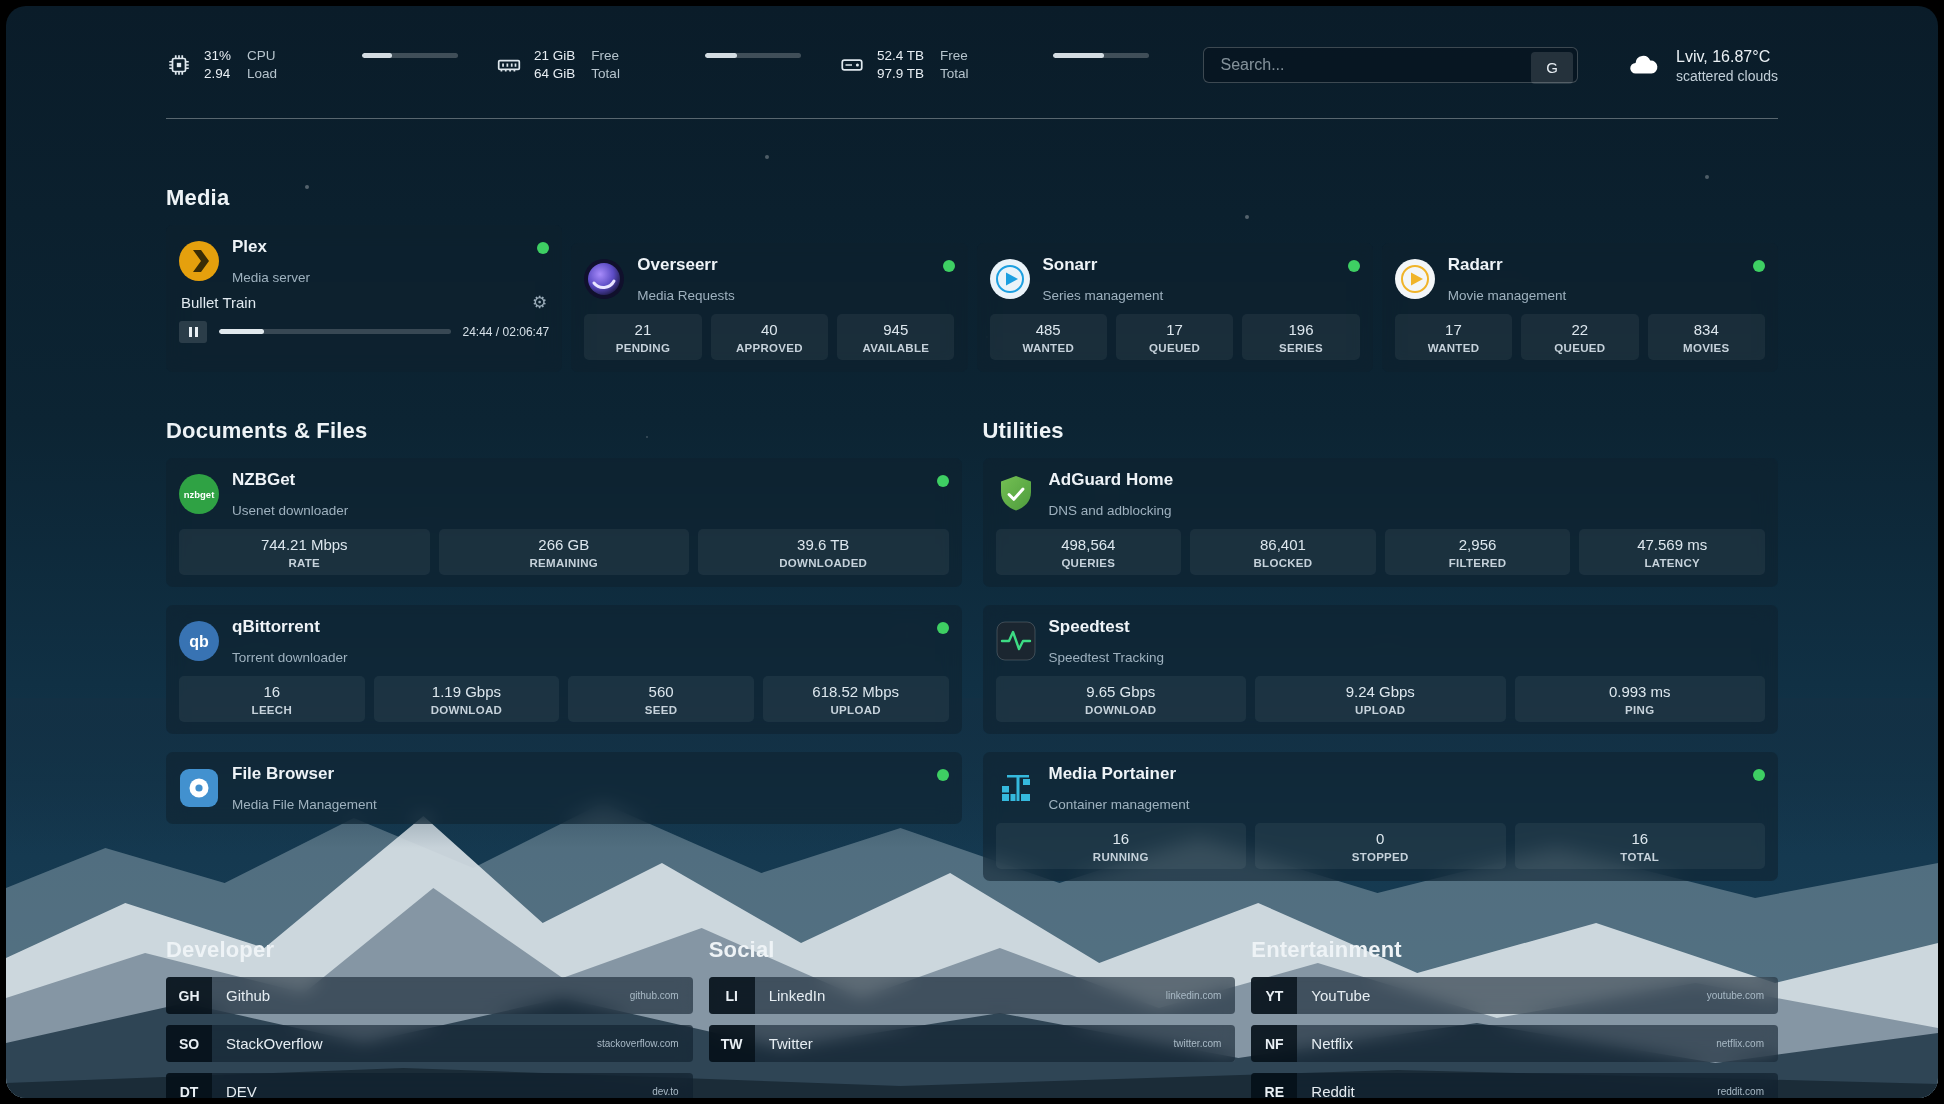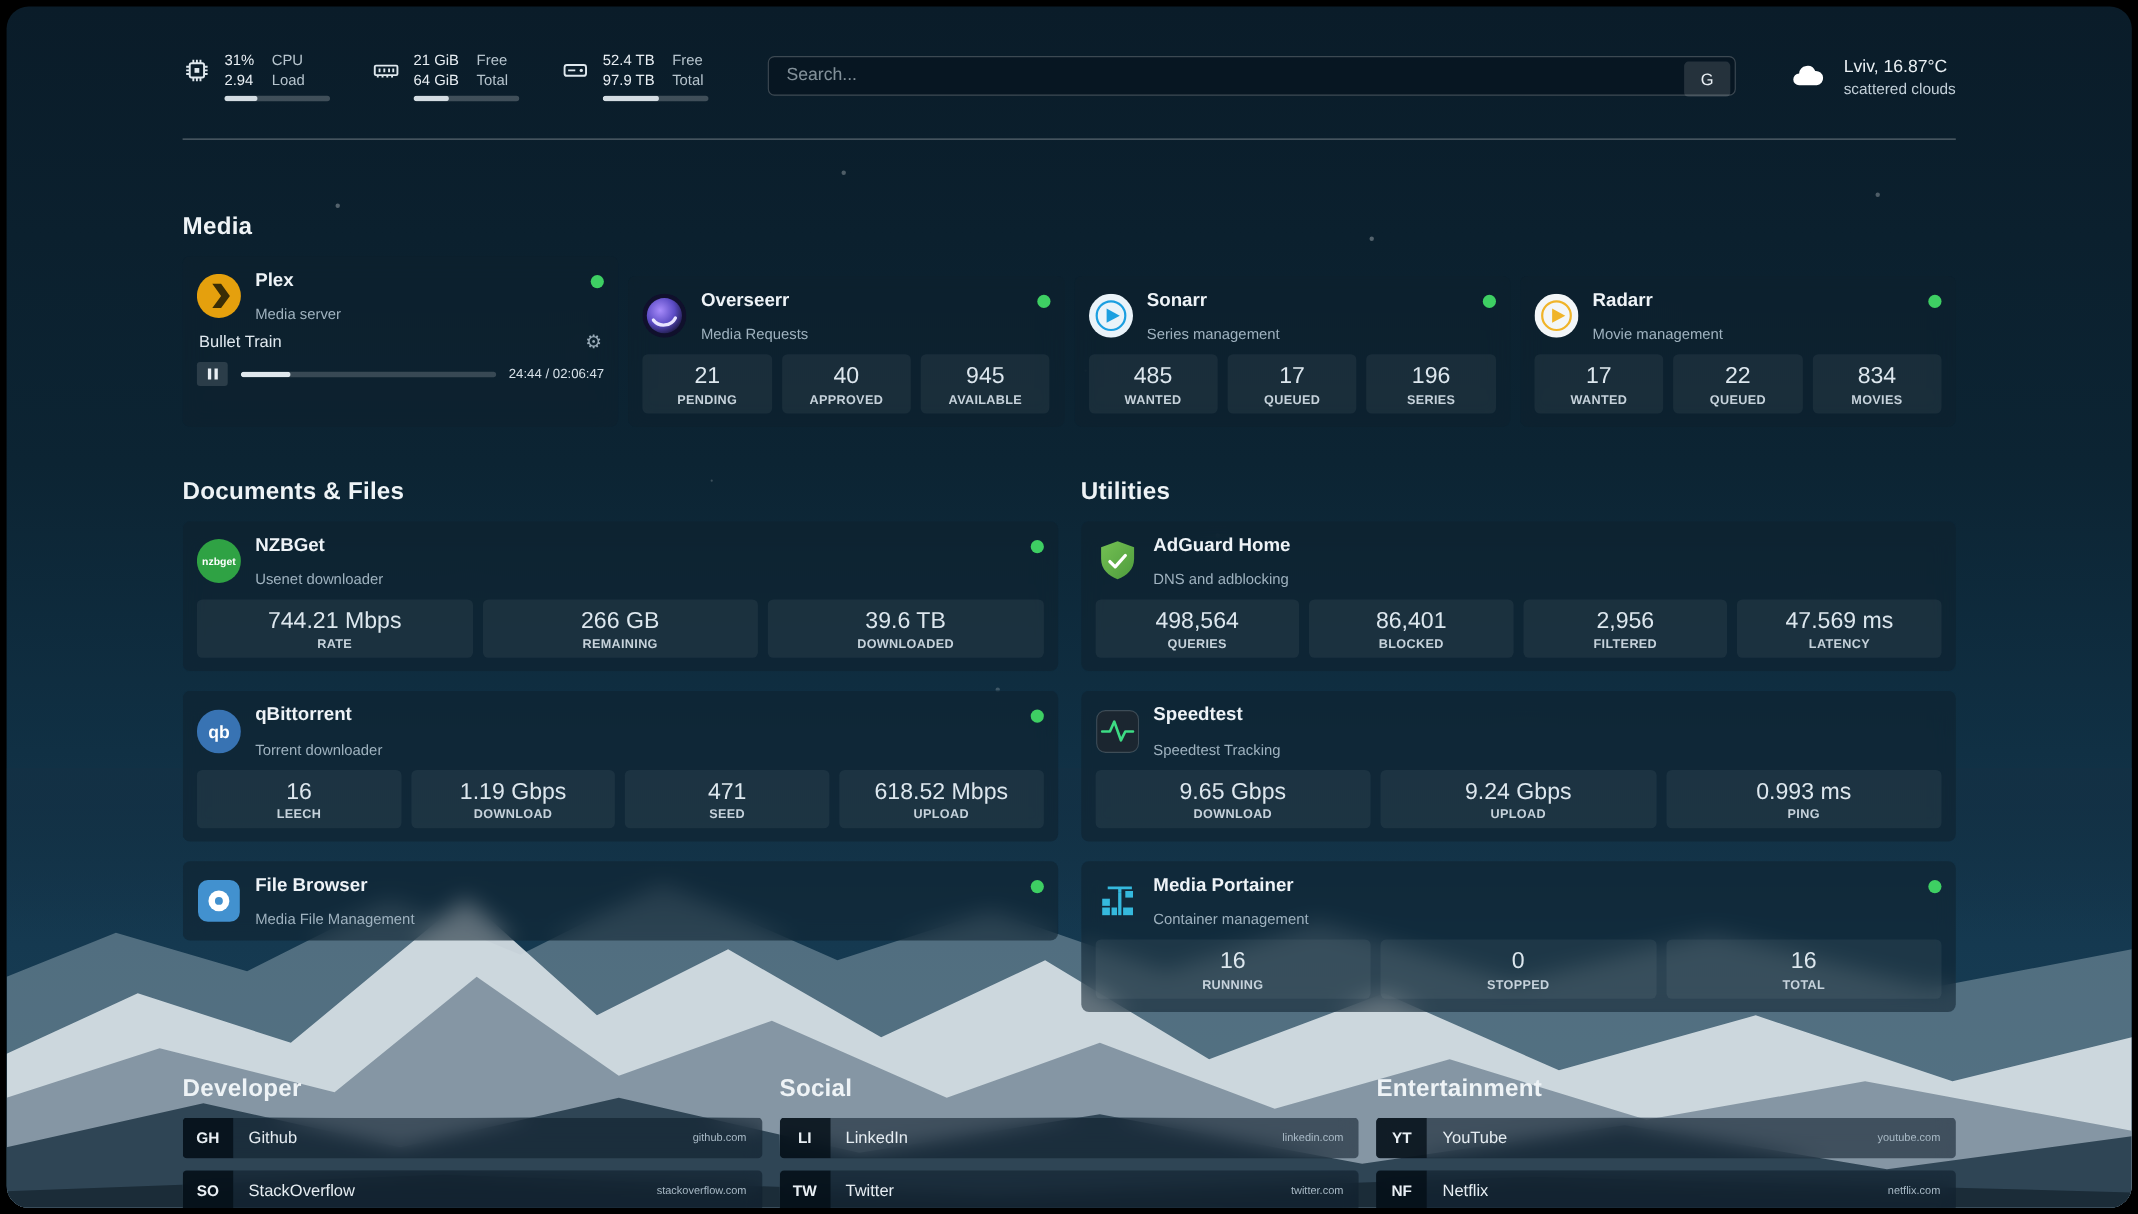--- a/index.html
+++ b/index.html
@@ -22,21 +22,21 @@
       250px 640px 0 0 rgba(255,255,255,.22), 900px 620px 0 1px rgba(255,255,255,.20),
       1380px 640px 0 0 rgba(255,255,255,.22), 640px 430px 0 0 rgba(255,255,255,.20);
     background:rgba(255,255,255,.3); }
   .mountains { position:absolute; left:0; bottom:0; width:100%; height:400px; display:block; }
 
   .content { position:relative; height:100%; padding:0 160px; }
 
   
   .topbar { display:flex; align-items:center; padding-top:40px; }
   .resources { display:flex; align-items:flex-start; }
-  .resource { display:flex; flex-direction:column; margin-right:38px; }
+  .resource { display:flex; flex-direction:row; margin-right:38px;gap:47px; }
   .res-row { display:flex; align-items:center; }
   .res-icon { width:30px; display:flex; color:#dfe8ee; flex:none; }
   .res-col { display:flex; flex-direction:column; line-height:1.3; font-size:13.5px; margin-left:8px; }
   .res-col.values { color:#e8eef3; }
   .res-col.labels { color:#b6c4cd; margin-left:16px; }
   .res-bar { margin-left:38px; margin-top:6px; height:5px; width:96px; background:rgba(255,255,255,.22); border-radius:3px; overflow:hidden; }
   .res-fill { height:100%; background:#d3dce2; border-radius:3px; }
 
   .search-wrap { flex:1; margin:0 44px 0 16px; position:relative; }
   .search-input {
@@ -69,21 +69,21 @@
   .card + .card { margin-top:18px; }
   .card-header { display:flex; align-items:center; }
   .app-icon { width:40px; height:40px; flex:none; display:flex; }
   .card-titles { flex:1; min-width:0; margin-left:13px; }
   .card-name { font-size:17px; font-weight:600; color:#eef3f7; line-height:1.2; }
   .card-sub { font-size:13.5px; color:#9fb2bf; margin-top:13px; white-space:nowrap; }
   .status-dot { width:12px; height:12px; border-radius:50%; background:var(--status_green,#3ecf63); align-self:flex-start; margin-top:5px; flex:none; }
 
   .stat-row { display:grid; gap:9px; margin-top:11px; }
   .stat { background:rgba(255,255,255,.055); border-radius:5px; text-align:center; padding:7px 4px 6px; }
-  .stat-value { font-size:21px; color:#dde7ee; line-height:1.25; }
+  .stat-value { font-size:15px; color:#dde7ee; line-height:1.25; }
   .stat-label { font-size:11.5px; font-weight:700; color:#c6d2db; margin-top:2px; letter-spacing:.3px; }
 
   
   .now-row { display:flex; align-items:center; justify-content:space-between; margin-top:9px; padding:0 2px; }
   .now-title { font-size:15px; color:#e1eaf0; }
   .gear-icon { color:#9aacb9; font-size:17px; line-height:1; cursor:pointer; }
   .progress-row { display:flex; align-items:center; margin-top:10px; }
   .pause-btn { width:28px; height:22px; background:rgba(255,255,255,.13); border:none; border-radius:3px;
     display:flex; align-items:center; justify-content:center; gap:3px; cursor:pointer; flex:none; }
   .pause-btn span { width:3px; height:10px; background:#e9eff4; display:block; }
@@ -407,21 +407,21 @@
           <div class="stat-row" style="grid-template-columns:repeat(4,1fr)">
             <div class="stat">
               <div class="stat-value">16</div>
               <div class="stat-label">LEECH</div>
             </div>
             <div class="stat">
               <div class="stat-value">1.19 Gbps</div>
               <div class="stat-label">DOWNLOAD</div>
             </div>
             <div class="stat">
-              <div class="stat-value">471</div>
+              <div class="stat-value">560</div>
               <div class="stat-label">SEED</div>
             </div>
             <div class="stat">
               <div class="stat-value">618.52 Mbps</div>
               <div class="stat-label">UPLOAD</div>
             </div>
           </div>
         </div>
 
         <div class="card">

